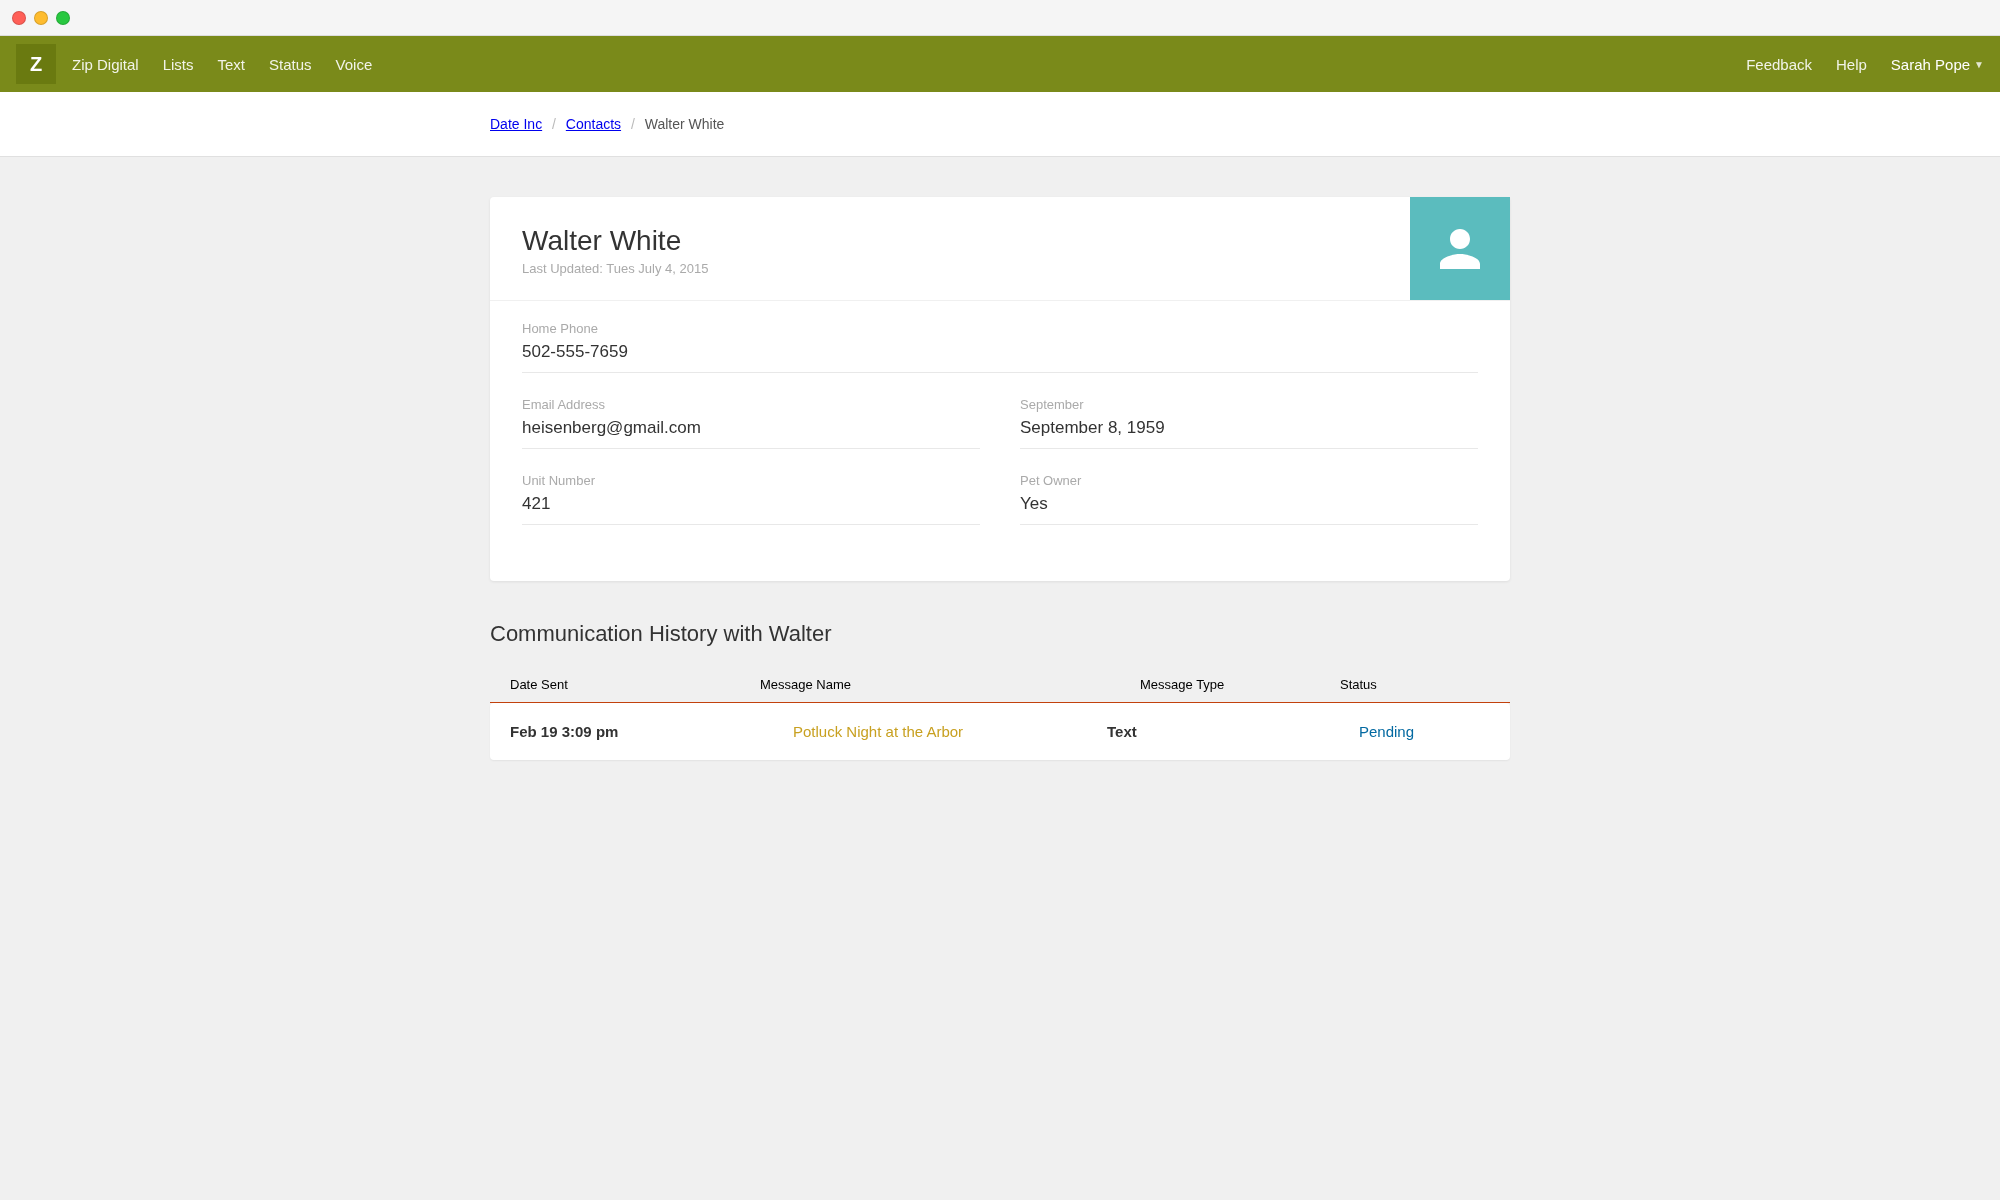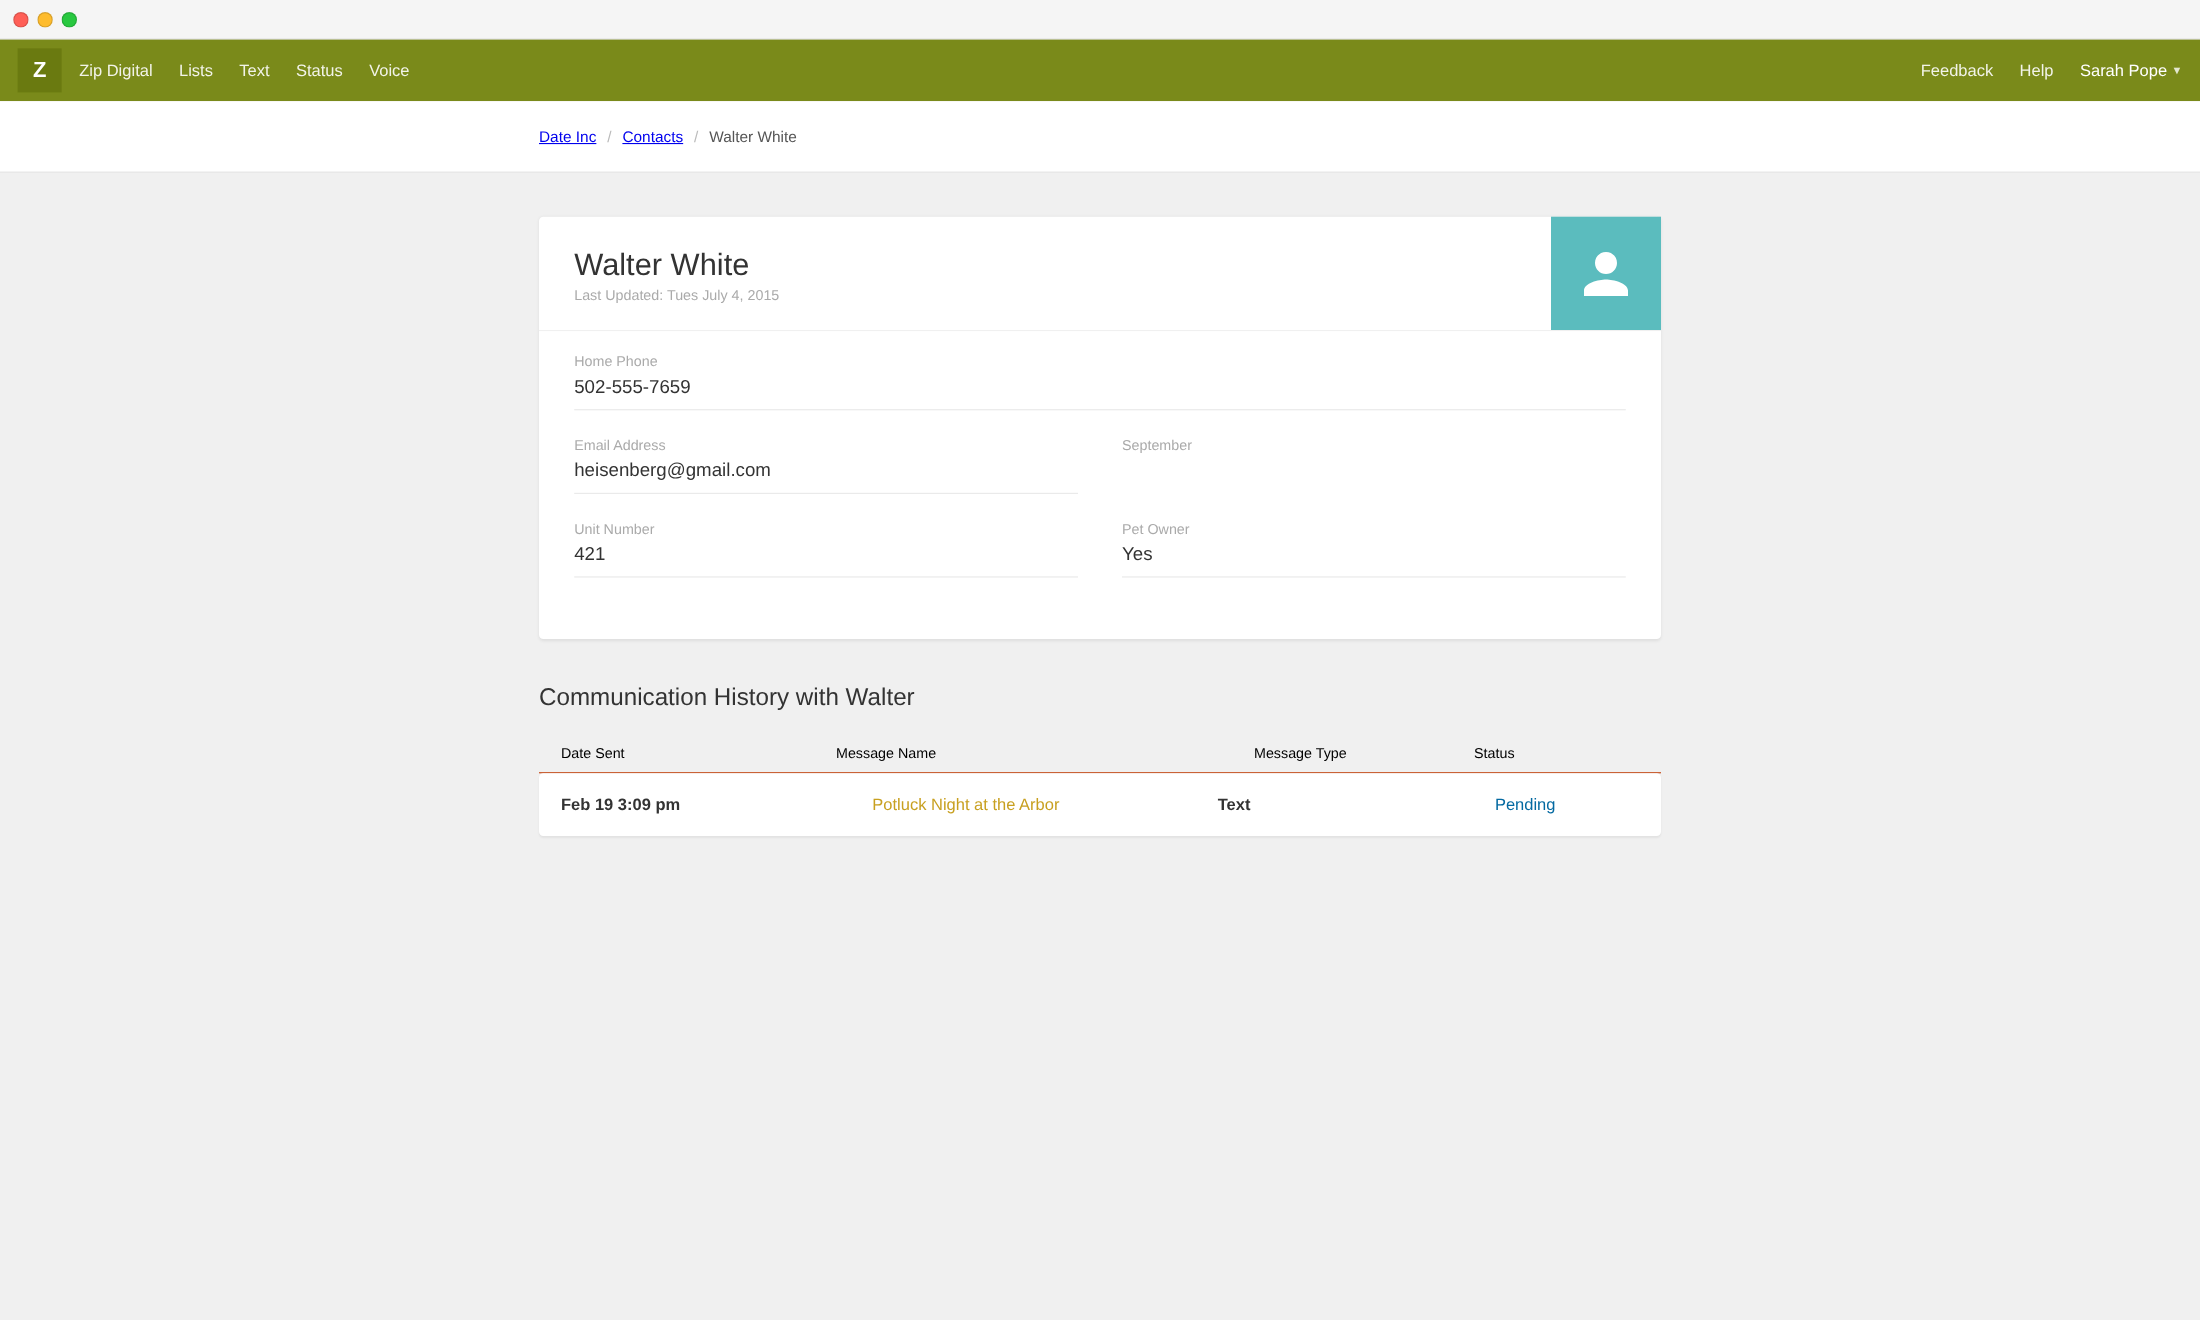--- a/index.html
+++ b/index.html
@@ -285,20 +285,21 @@
         </div>
       </div>
 
       <div class="fields-row">
         <div class="field-group">
           <div class="field-label">Email Address</div>
           <div class="field-value">heisenberg@gmail.com</div>
         </div>
         <div class="field-group">
           <div class="field-label">September</div>
+          <div class="field-value">September 8, 1959</div>
         </div>
       </div>
 
       <div class="fields-row">
         <div class="field-group">
           <div class="field-label">Unit Number</div>
           <div class="field-value">421</div>
         </div>
         <div class="field-group">
           <div class="field-label">Pet Owner</div>

